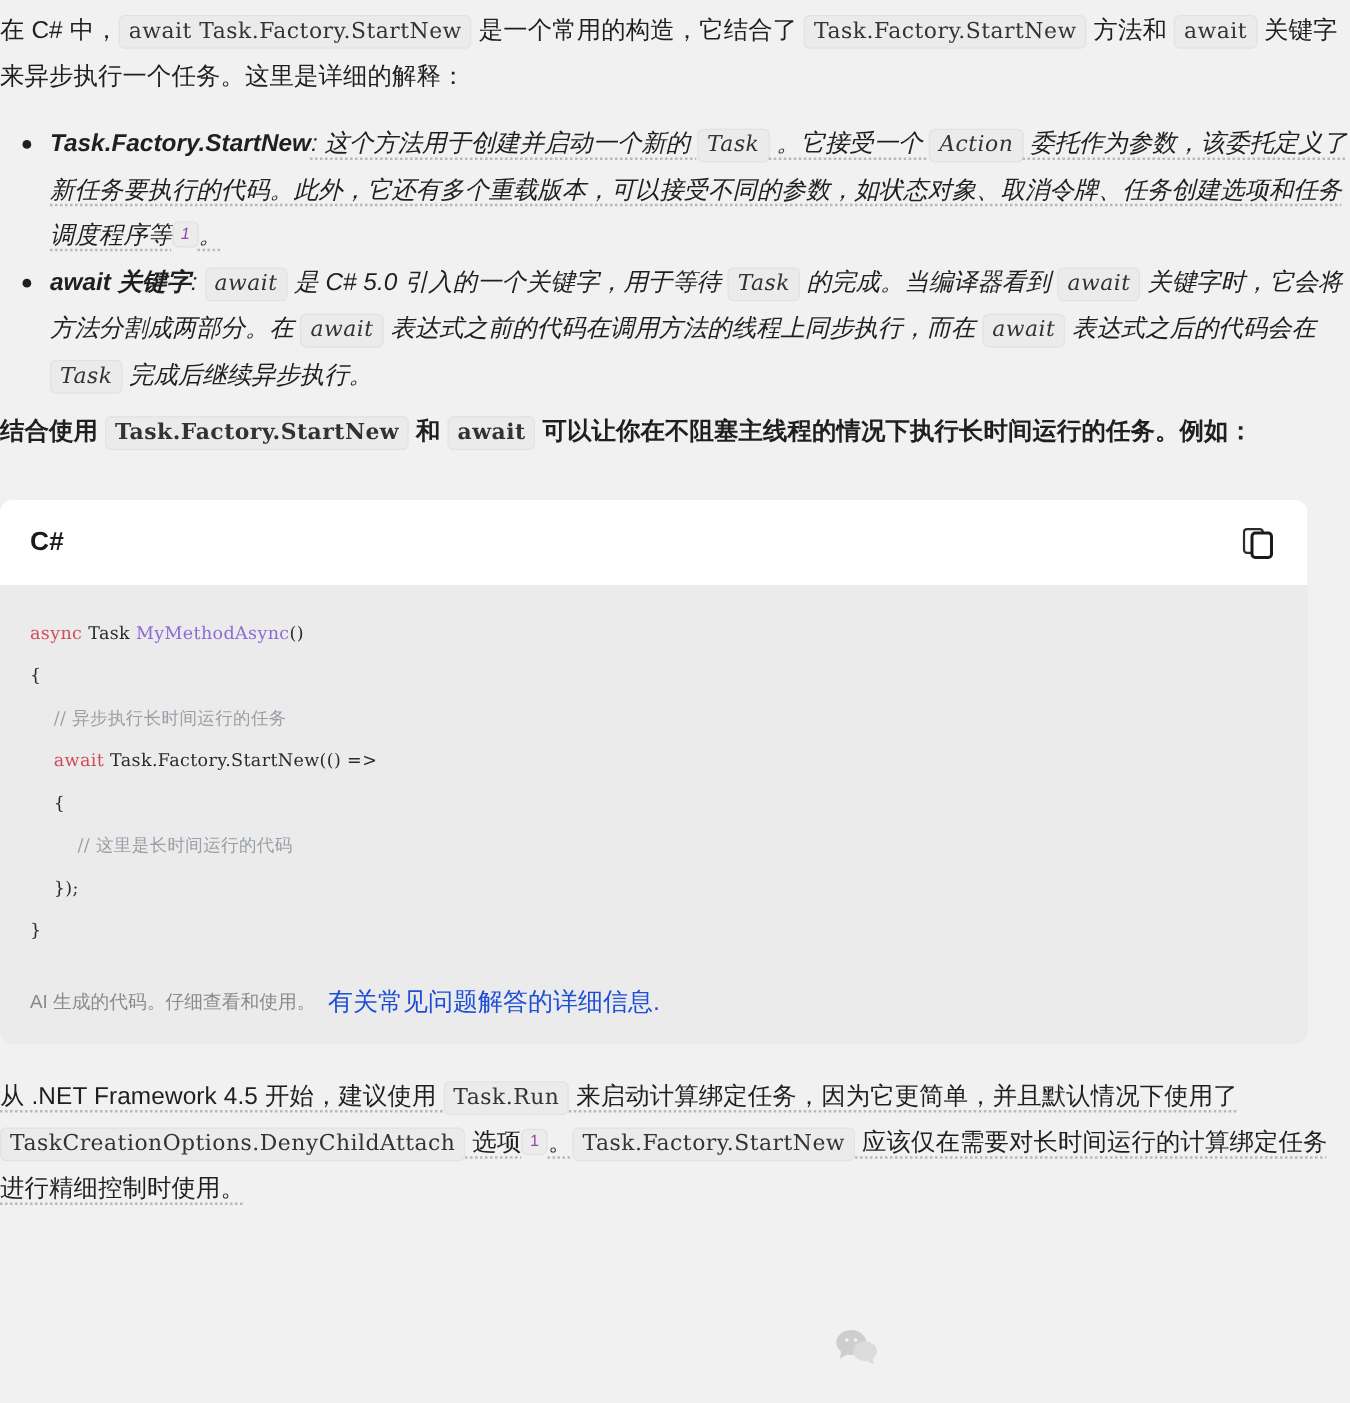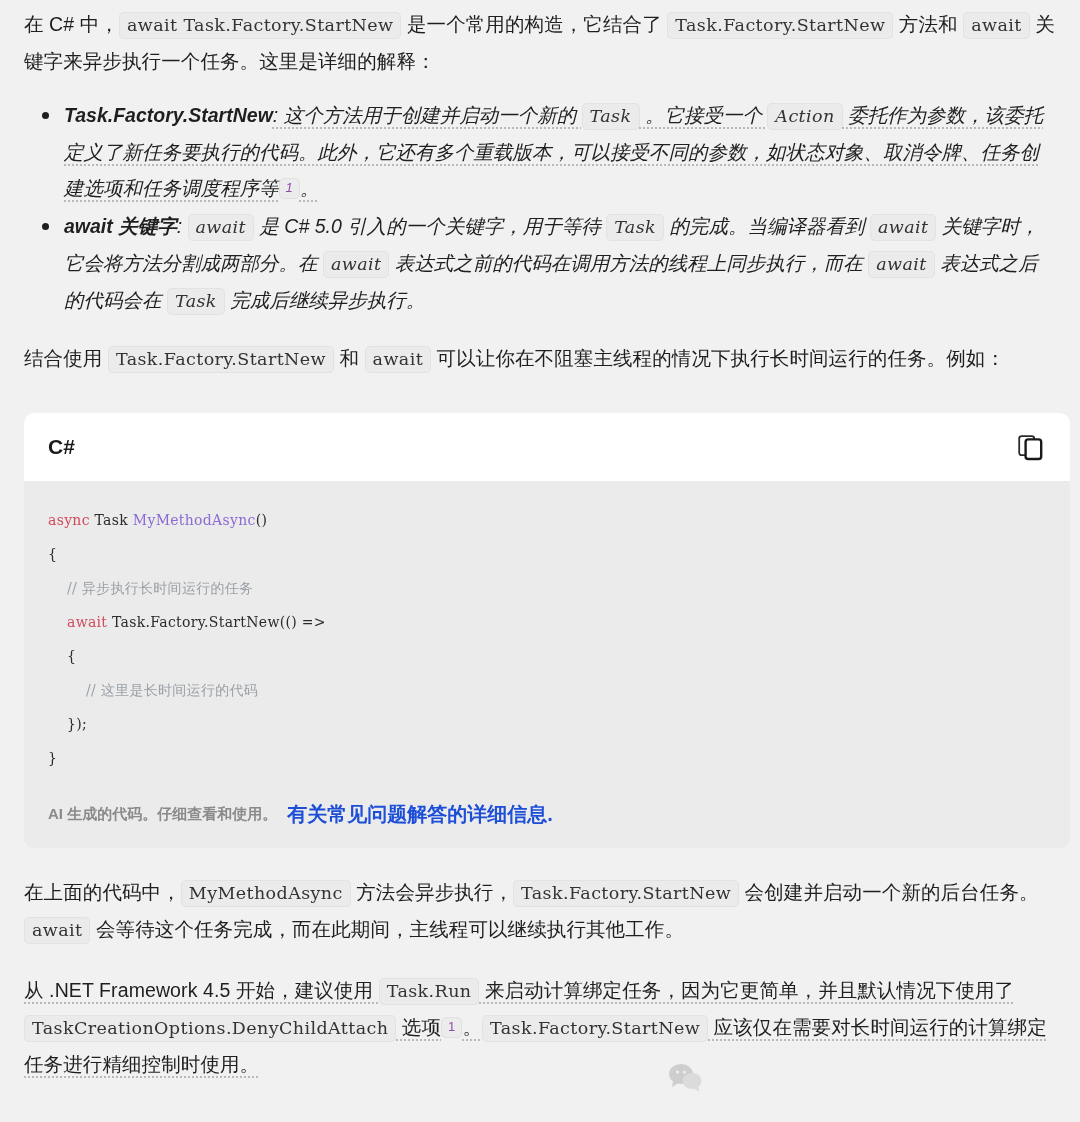--- a/index.html
+++ b/index.html
@@ -7,33 +7,33 @@
     margin: 0; padding: 0;
     width: 1080px; height: 1122px;
     background: #f1f1f1;
     font-family: "Liberation Sans", "DejaVu Sans", sans-serif;
   }
   #page {
     position: relative;
     width: 1080px; height: 1122px;
     background: #f1f1f1;
     overflow: hidden;
-    padding: 0 24px;
+    padding: 0 0;
   }
 
   
   .para {
     font-size: 19.5px;
     line-height: 36px;
     color: #1f1f1f;
     margin: 0;
     letter-spacing: 0.1px;
   }
   .p-intro { padding-top: 6px; }
-  .p-combine { margin-top: 21px; }
+  .p-combine { margin-top: 8px; font-weight: bold; }
   .p-after { margin-top: 26px; }
   .p-net { margin-top: 24px; }
 
   
   code.chip {
     font-family: "DejaVu Serif", "Liberation Serif", serif;
     font-size: 17.5px;
     background: #ebebeb;
     border: 1px solid #e2e2e2;
     border-radius: 5px;
@@ -135,21 +135,20 @@
   .tk-cm   { color: #9aa0a6; }
 
   .code-foot {
     background: #ebebeb;
     padding: 16px 24px 20px 24px;
     font-size: 15px;
     color: #8a8a8a;
     display: flex;
     align-items: center;
     gap: 4px;
-    font-weight: bold;
   }
   .code-foot a {
     color: #1d4ed8;
     text-decoration: none;
     font-size: 20px;
     margin-left: 6px;
   }
 
   
   .watermark {
@@ -218,23 +217,20 @@
 <span>}</span></pre>
     </div>
 
     <div class="code-foot">
       <span>AI 生成的代码。仔细查看和使用。</span>
       <a href="#">有关常见问题解答的详细信息.</a>
     </div>
 
   </div>
 
-  <p class="para p-after">
-    <span>在上面的代码中，</span><code class="chip">MyMethodAsync</code><span> 方法会异步执行，</span><code class="chip">Task.Factory.StartNew</code><span> 会创建并启动一个新的后台任务。</span><code class="chip">await</code><span> 会等待这个任务完成，而在此期间，主线程可以继续执行其他工作。</span>
-  </p>
 
   <p class="para p-net">
     <span class="dotted">从 .NET Framework 4.5 开始，建议使用 </span><code class="chip">Task.Run</code><span class="dotted"> 来启动计算绑定任务，因为它更简单，并且默认情况下使用了 </span><code class="chip">TaskCreationOptions.DenyChildAttach</code><span class="dotted"> 选项</span><span class="cite">1</span><span class="dotted">。</span><code class="chip">Task.Factory.StartNew</code><span class="dotted"> 应该仅在需要对长时间运行的计算绑定任务进行精细控制时使用。</span>
   </p>
 
   <div class="watermark">
     <span class="wm-icon">
       <svg width="34" height="30" viewBox="0 0 34 30" xmlns="http://www.w3.org/2000/svg">
         <ellipse cx="13" cy="12" rx="12" ry="10" fill="#b9b9b9"></ellipse>
         <path d="M5 19 L4 25 L10.5 21 Z" fill="#b9b9b9"></path>

